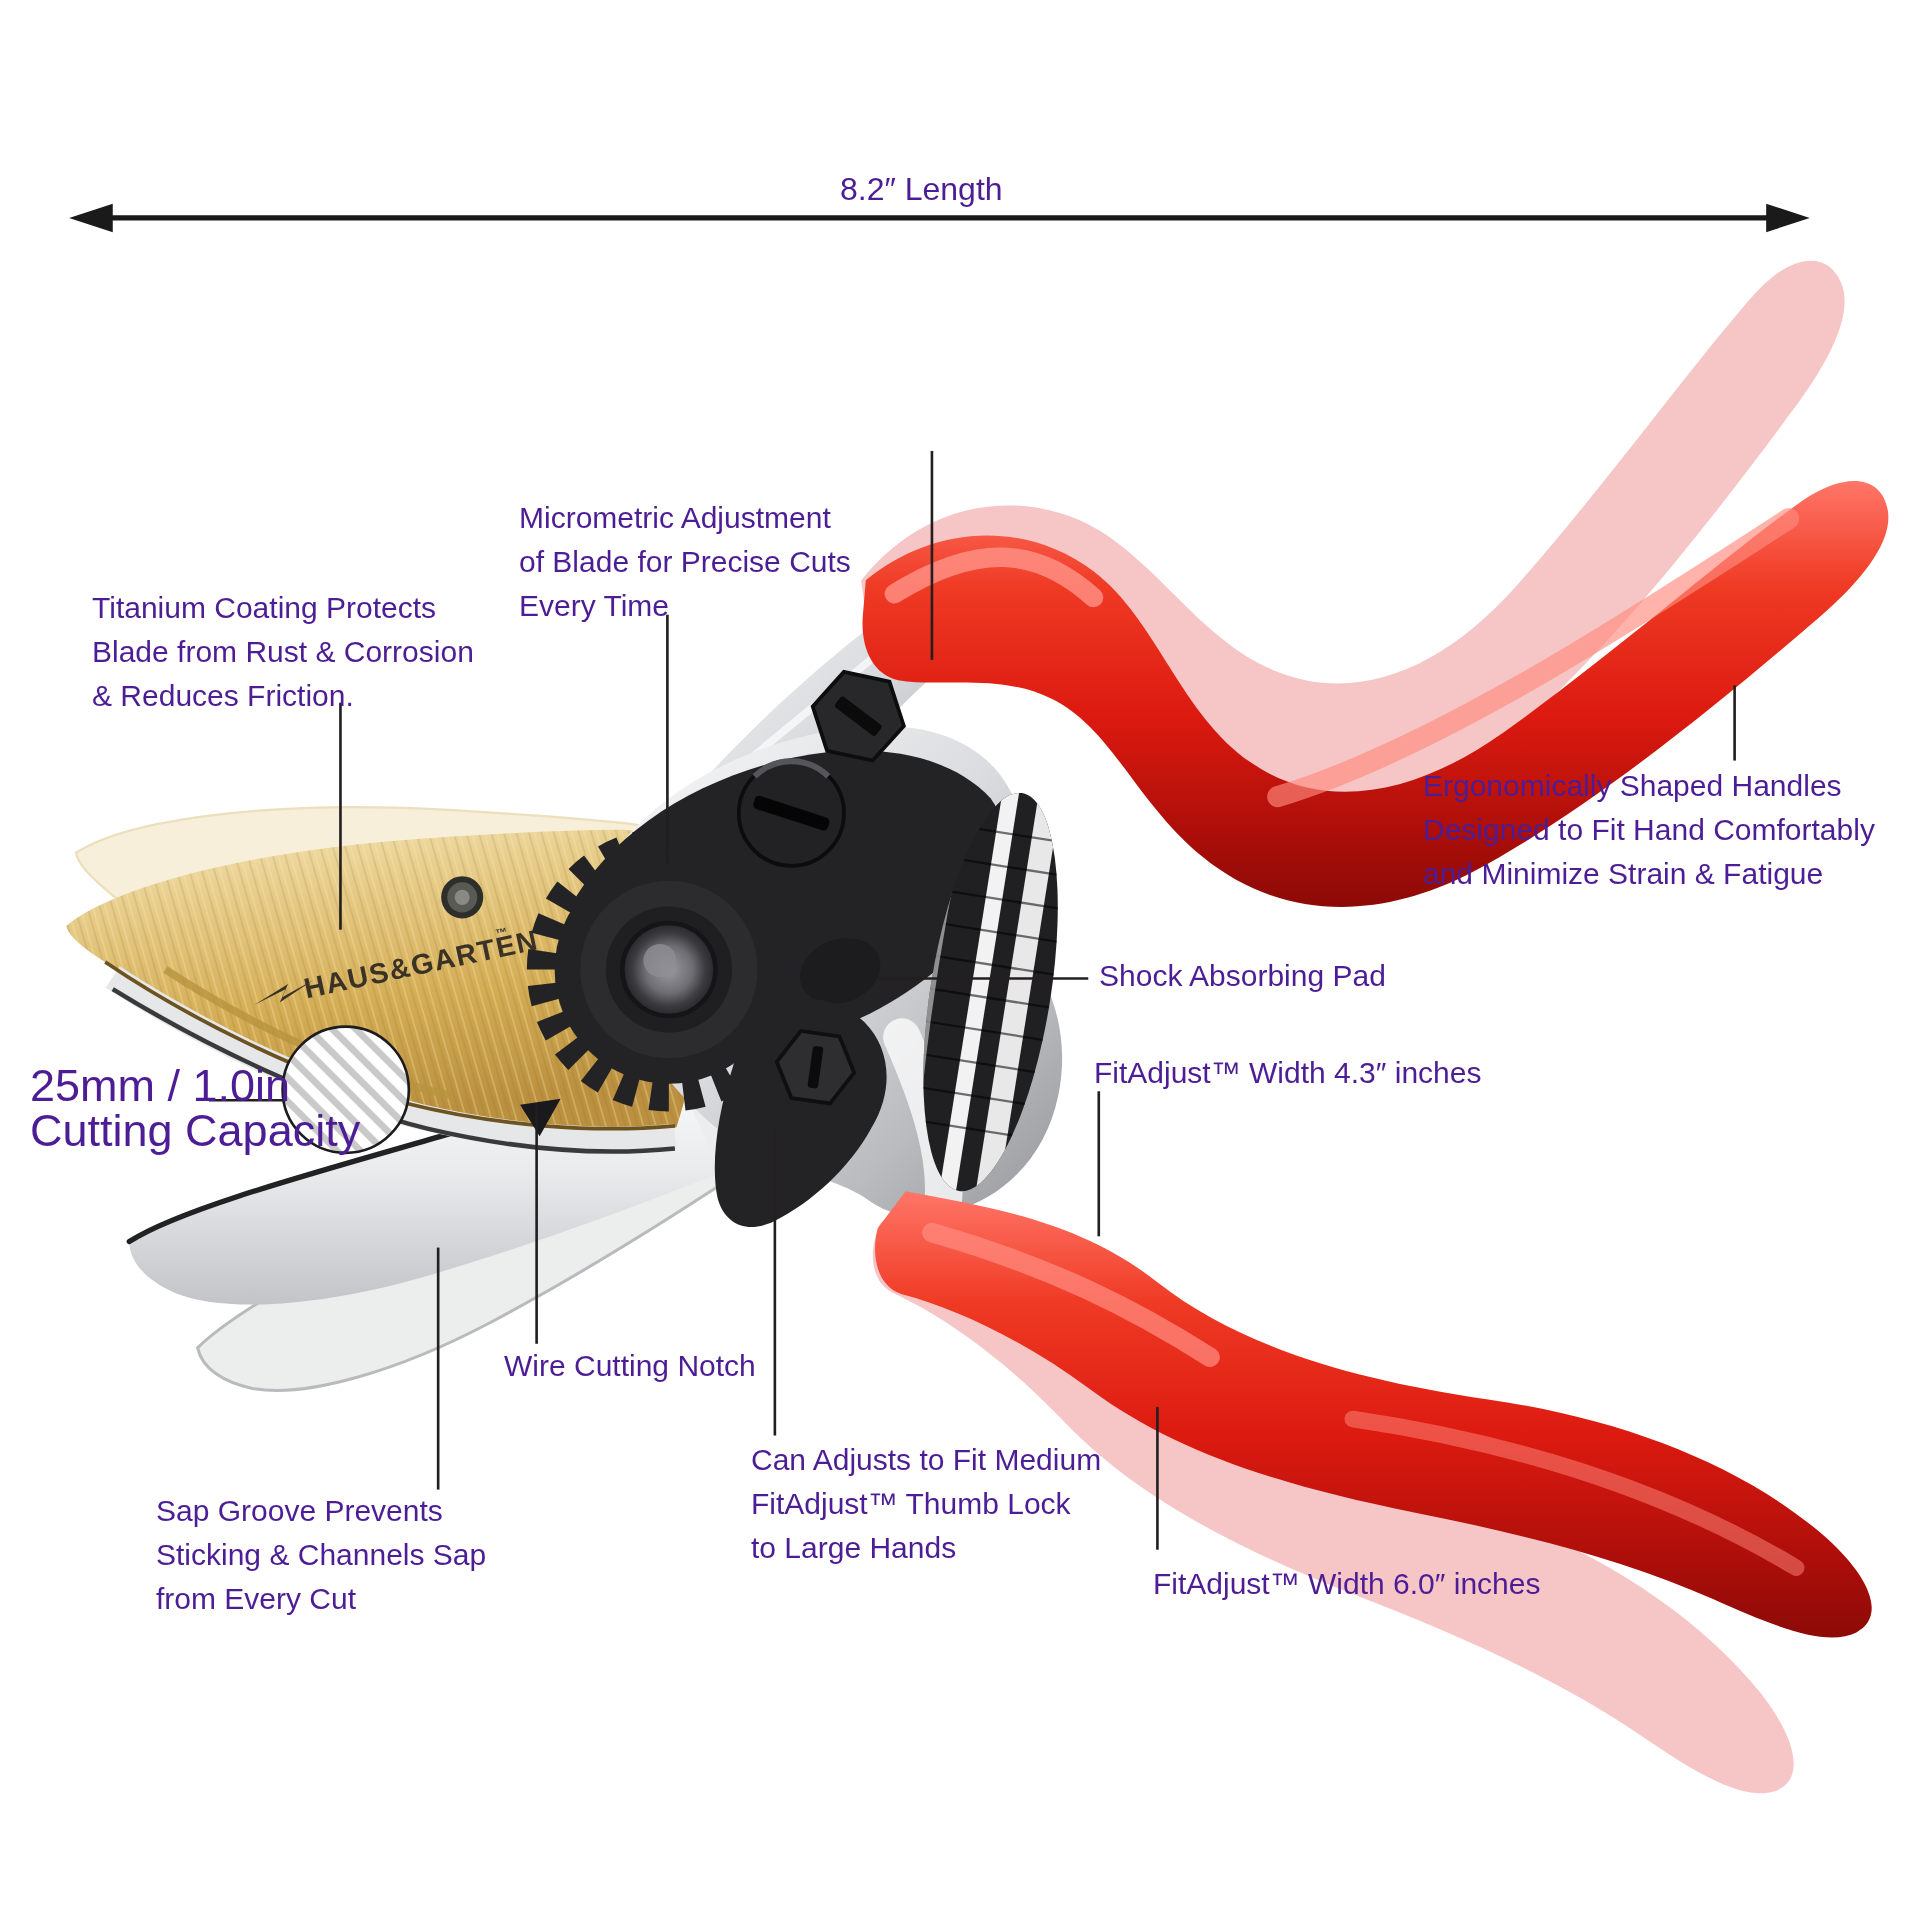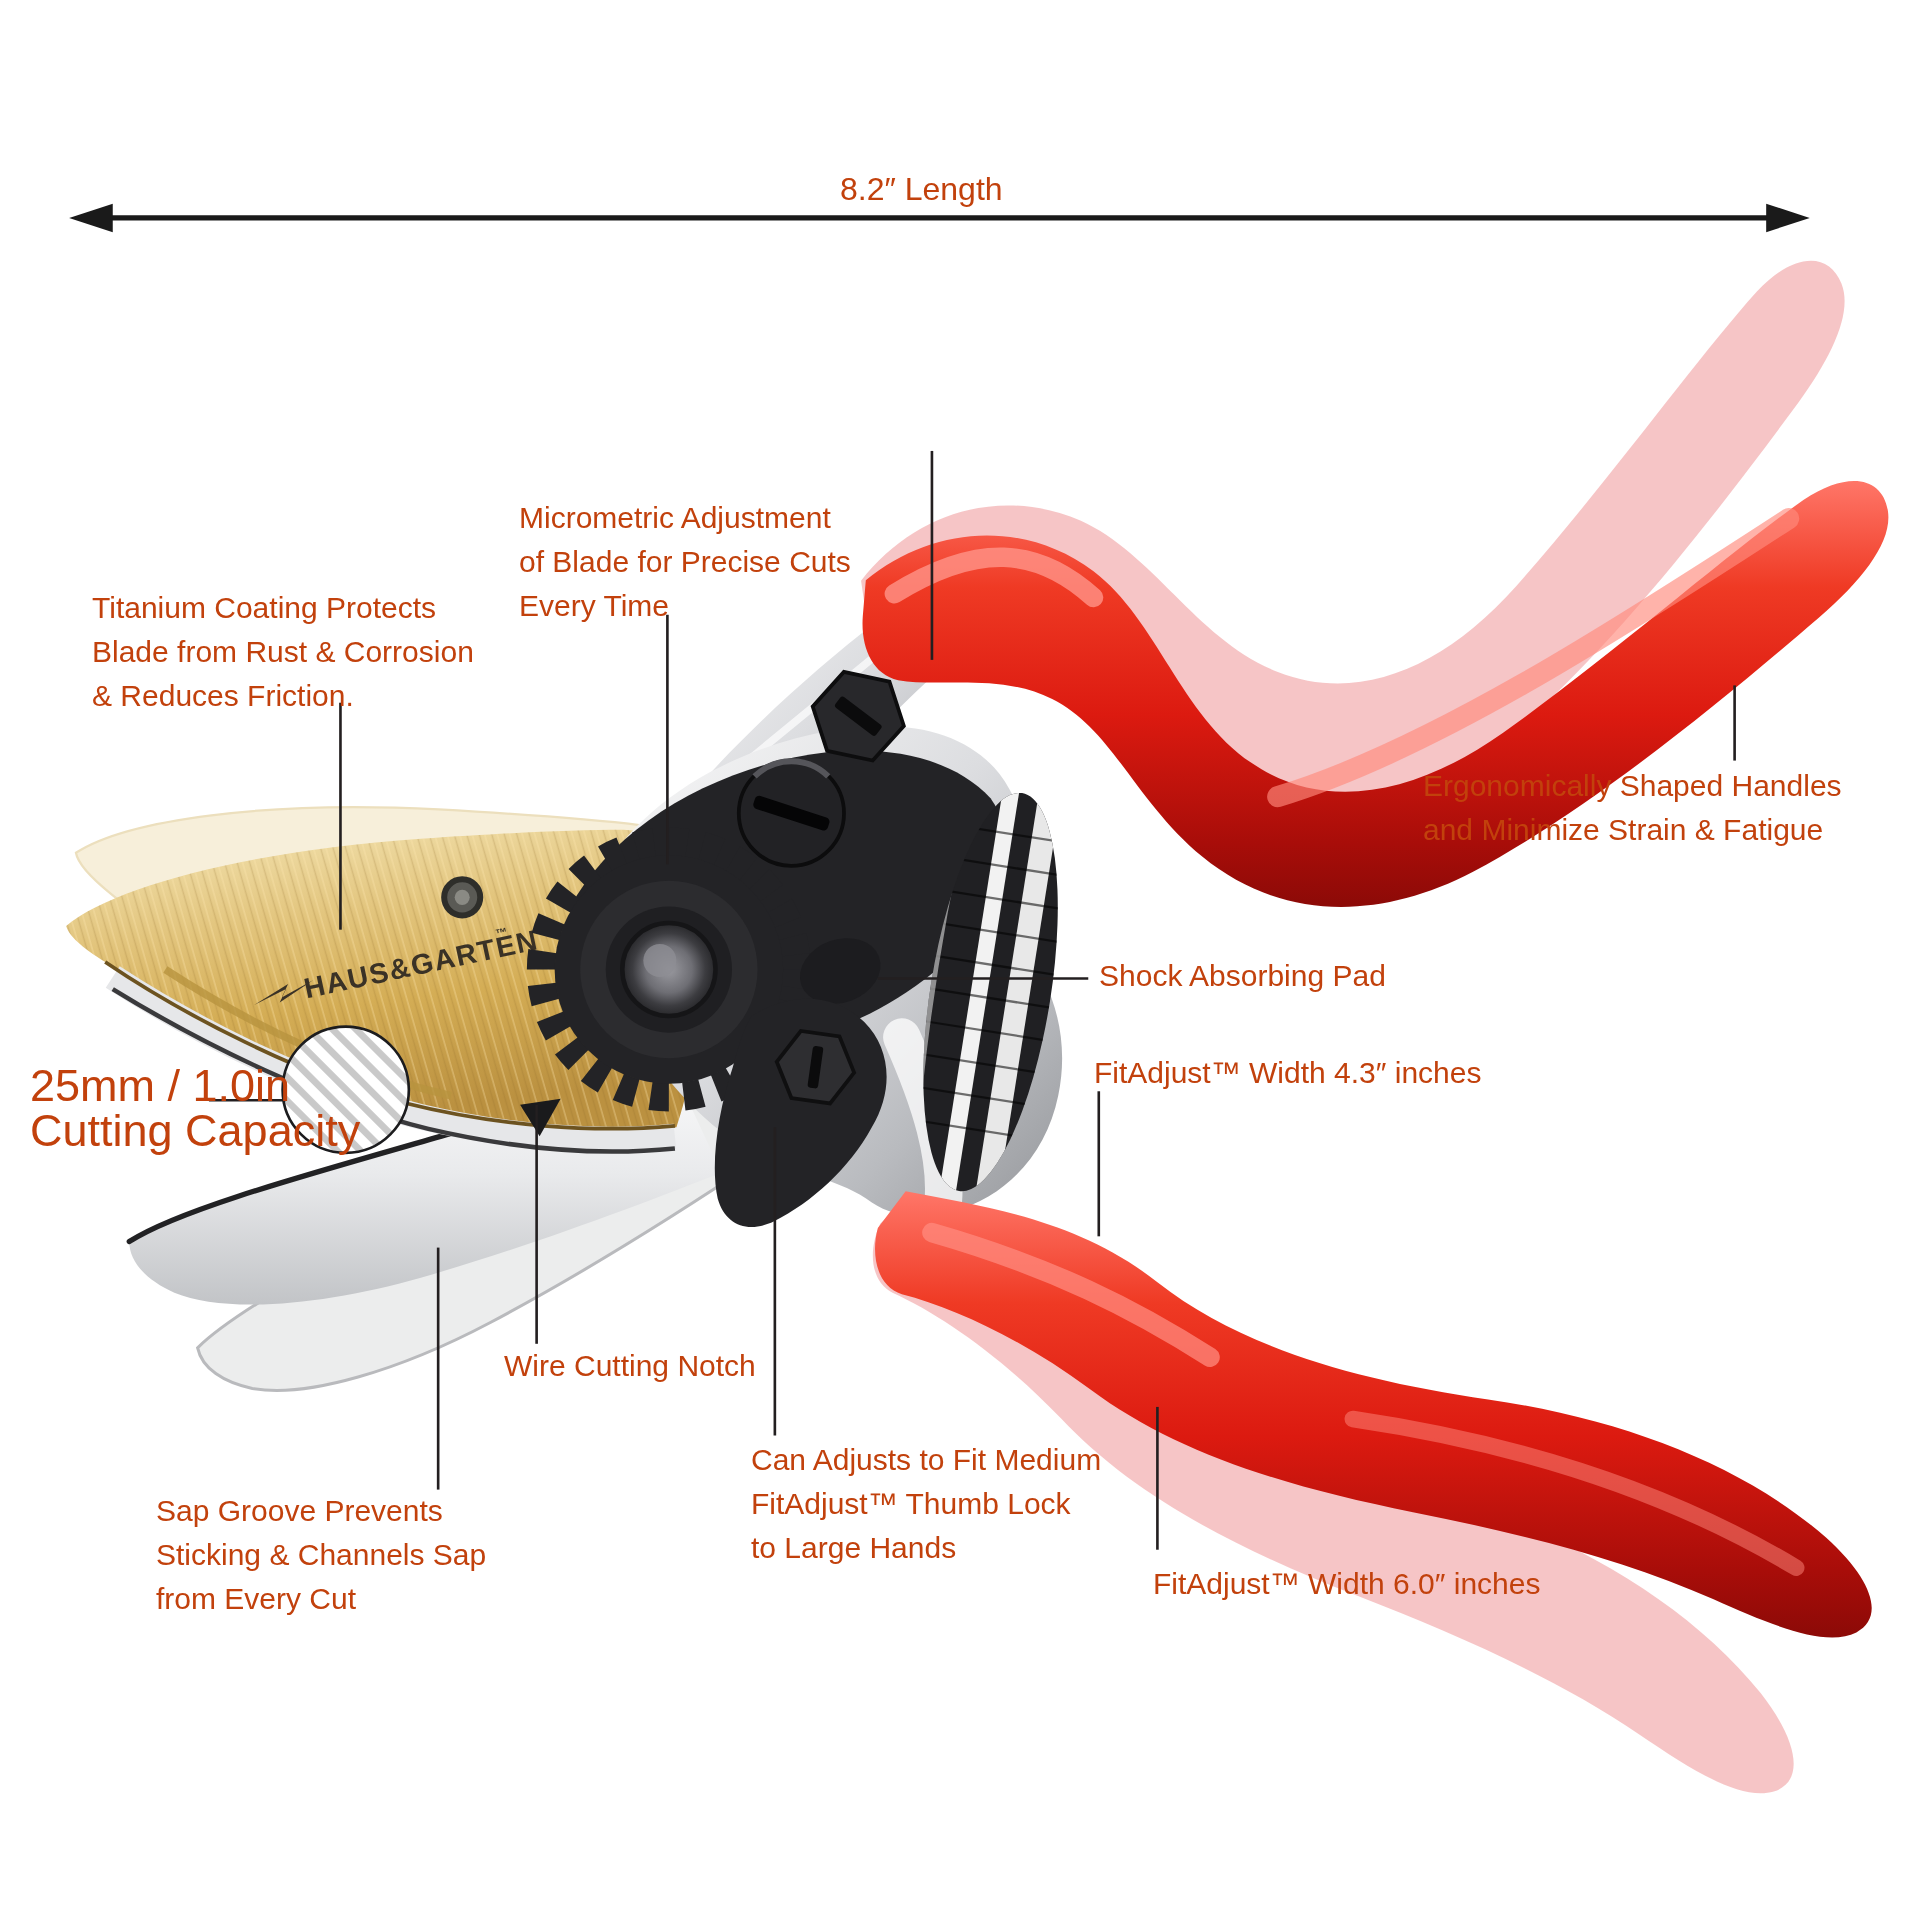--- a/index.html
+++ b/index.html
@@ -1,19 +1,19 @@
 <!DOCTYPE html>
 <html style="font-size:12px"><head>
 <meta charset="utf-8">
 <style>
   html,body{margin:0;padding:0;background:#ffffff;}
   body{width:1924px;height:1924px;position:relative;font-family:"Liberation Sans",sans-serif;}
   #stage{position:absolute;left:0;top:0;width:1924px;height:1924px;overflow:hidden;}
   #art{position:absolute;left:0;top:0;}
-  .label{position:absolute;color:#c2410c;font-size:30px;line-height:44px;white-space:nowrap;}
+  .label{position:absolute;color:#4c1d95;font-size:30px;line-height:44px;white-space:nowrap;}
   .label.big{font-size:45px;line-height:45px;}
   .label.dim{font-size:32px;}
 </style>
 </head>
 <body>
 
 <div id="stage">
 
 <svg id="art" width="1924" height="1924" viewBox="0 0 2560 2560">
   <defs>
@@ -190,20 +190,21 @@
 </div>
 
 <div class="label" style="left:92px;top:586px">
   <div>Titanium Coating Protects</div>
   <div>Blade from Rust &amp; Corrosion</div>
   <div>&amp; Reduces Friction.</div>
 </div>
 
 <div class="label" style="left:1423px;top:764px">
   <div>Ergonomically Shaped Handles</div>
+  <div>Designed to Fit Hand Comfortably</div>
   <div>and Minimize Strain &amp; Fatigue</div>
 </div>
 
 <div class="label" style="left:1099px;top:954px">
   <div>Shock Absorbing Pad</div>
 </div>
 
 <div class="label" style="left:1094px;top:1051px">
   <div>FitAdjust™ Width 4.3″  inches</div>
 </div>

